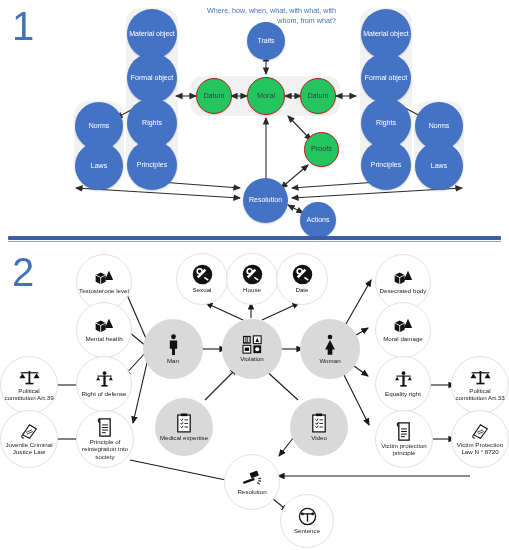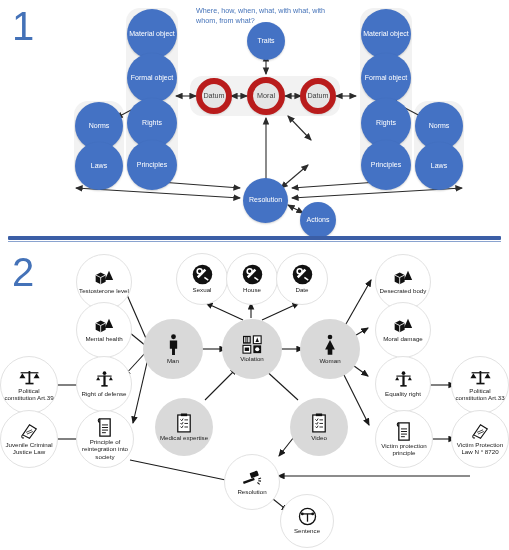--- a/index.html
+++ b/index.html
@@ -13,29 +13,29 @@
   .bignum{position:absolute;font-size:40px;line-height:40px;color:#4472B8;
           font-family:"Liberation Sans",sans-serif;font-weight:300;}
 
   .divider{position:absolute;left:8px;top:236px;width:493px;height:4px;
            background:#3B5EA6;border-radius:1px;}
   .divider2{position:absolute;left:8px;top:241px;width:493px;height:1px;
             background:#8aa3cf;}
 
   
   .qtext{position:absolute;color:#4472B8;font-size:7.2px;line-height:9.5px;
-         text-align:left;}
+         text-align:right;}
   .capsule{position:absolute;background:#F2F2F2;border-radius:14px;}
   .cap-center{position:absolute;background:#F2F2F2;border-radius:12px;}
   .node{position:absolute;border-radius:50%;display:flex;align-items:center;
         justify-content:center;text-align:center;box-sizing:border-box;}
   .n-blue{background:#4472C4;color:#ffffff;font-size:7px;line-height:8.5px;
           box-shadow:0 1px 2px rgba(0,0,0,.18);}
-  .n-grey{background:#e5e5e5;color:#3f3f3f;font-size:7.2px;line-height:8.5px;
-          border:6px solid #b91c1c;box-shadow:0 1px 2px rgba(0,0,0,.12);}
+  .n-grey{background:#22c55e;color:#3f3f3f;font-size:7.2px;line-height:8.5px;
+          border:1px solid #b91c1c;box-shadow:0 1px 2px rgba(0,0,0,.12);}
   .n-lbl{padding:0 2px;}
 
   svg.wires{position:absolute;left:0;top:0;width:509px;height:100%;
             pointer-events:none;overflow:visible;}
 
   
   .c2{position:absolute;border-radius:50%;display:flex;flex-direction:column;
       align-items:center;justify-content:center;box-sizing:border-box;}
   .c2-plain{background:#ffffff;border:1px solid #E2E2E2;}
   .c2-grey{background:#D9D9D9;}
@@ -105,20 +105,23 @@
       <span class="n-lbl">Datum</span>
     </div>
     <div class="node n-grey" style="left:247px;top:77px;width:38px;height:38px;">
       <span class="n-lbl">Moral</span>
     </div>
     <div class="node n-grey" style="left:300px;top:78px;width:36px;height:36px;">
       <span class="n-lbl">Datum</span>
     </div>
     <div class="node n-blue" style="left:247px;top:22px;width:38px;height:38px;">
       <span class="n-lbl">Traits</span>
+    </div>
+    <div class="node n-grey" style="left:304px;top:132px;width:35px;height:35px;">
+      <span class="n-lbl">Proofs</span>
     </div>
     <div class="node n-blue" style="left:243px;top:178px;width:45px;height:45px;">
       <span class="n-lbl">Resolution</span>
     </div>
     <div class="node n-blue" style="left:300px;top:202px;width:36px;height:36px;">
       <span class="n-lbl">Actions</span>
     </div>
 
     <div class="node n-blue" style="left:127px;top:9px;width:50px;height:50px;">
       <span class="n-lbl">Material object</span>

